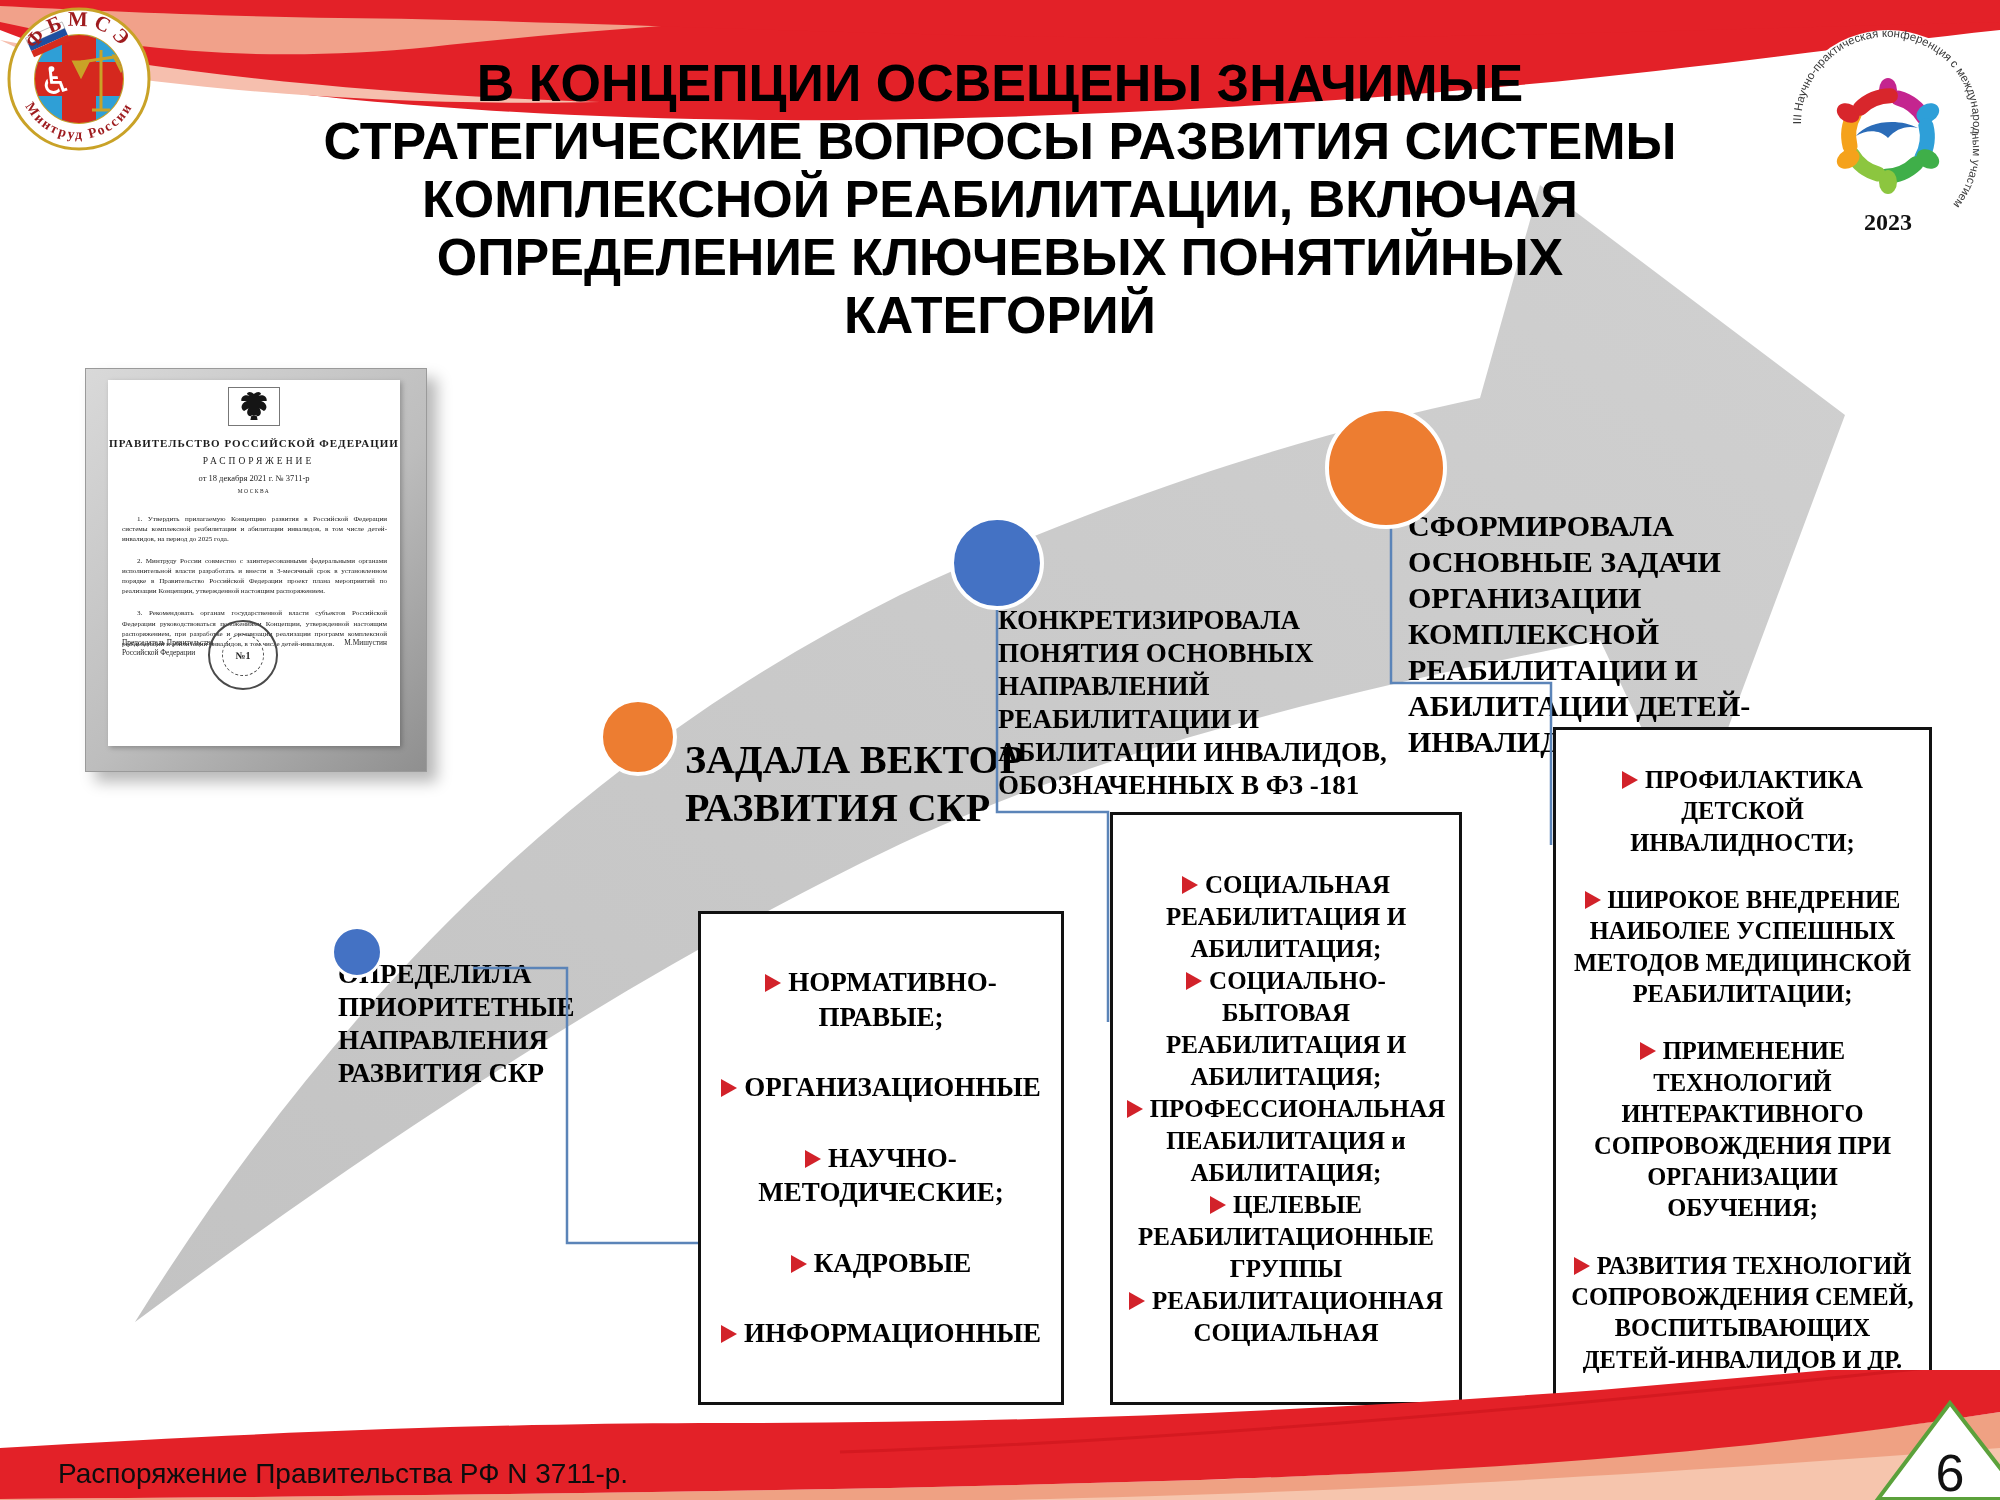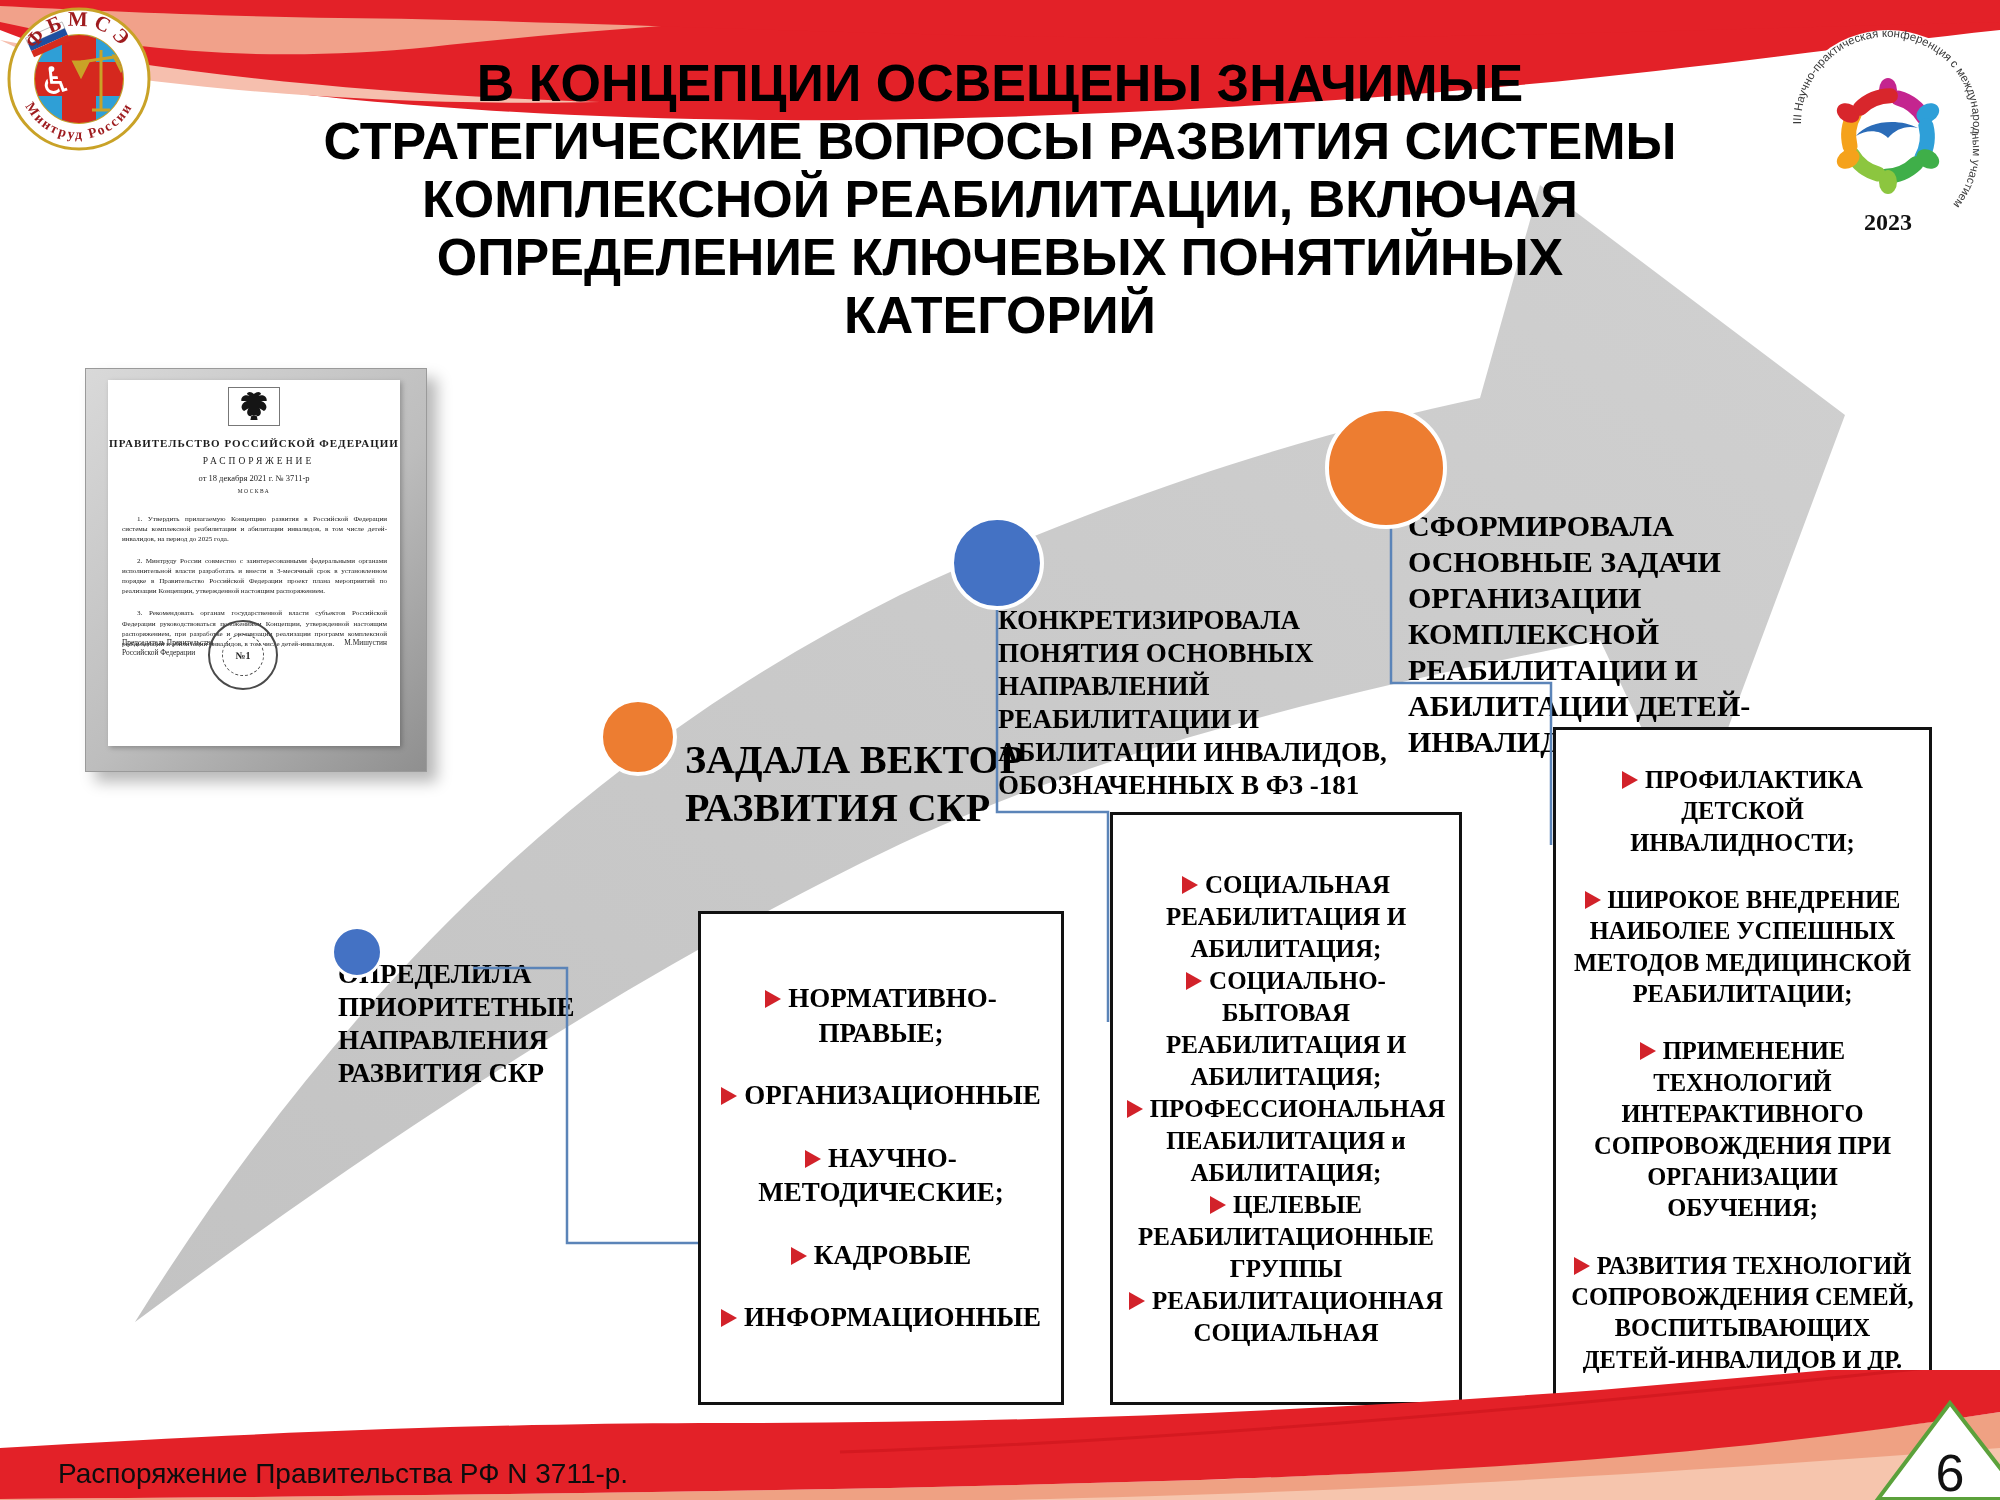--- a/index.html
+++ b/index.html
@@ -55,21 +55,21 @@
           font-weight:bold;color:#000;white-space:pre-line;}
   #lab1{left:338px;top:958px;width:270px;font-size:27px;line-height:1.22;}
   #lab2{left:685px;top:736px;width:340px;font-size:40px;line-height:1.2;}
   #lab3{left:998px;top:604px;width:390px;font-size:27px;line-height:1.22;}
   #lab4{left:1408px;top:508px;width:350px;font-size:30px;line-height:1.2;}
 
   
   .lbox{position:absolute;background:#fff;border:3px solid #111;z-index:4;box-sizing:border-box;
         display:flex;flex-direction:column;justify-content:center;align-items:center;
         font-family:"Liberation Serif","DejaVu Serif",serif;font-weight:bold;color:#000;text-align:center;}
-  #box1{left:698px;top:911px;width:366px;height:494px;font-size:27px;gap:28px;padding:10px 14px;}
+  #box1{left:698px;top:911px;width:366px;height:494px;font-size:27px;gap:36px;padding:10px 14px;}
   #box2{left:1110px;top:812px;width:352px;height:593px;font-size:25px;padding:10px 12px;align-items:center;}
   #box3{left:1553px;top:727px;width:379px;height:685px;font-size:24.5px;gap:26px;padding:10px 14px;}
   .li{line-height:1.28;}
   .tri{display:inline-block;width:0;height:0;border-left:16px solid #d2222a;
        border-top:9px solid transparent;border-bottom:9px solid transparent;margin-right:7px;vertical-align:-1px;}
 
   
   #logoL{left:6px;top:6px;z-index:7;}
   #logoR{left:1778px;top:18px;z-index:7;}
 

